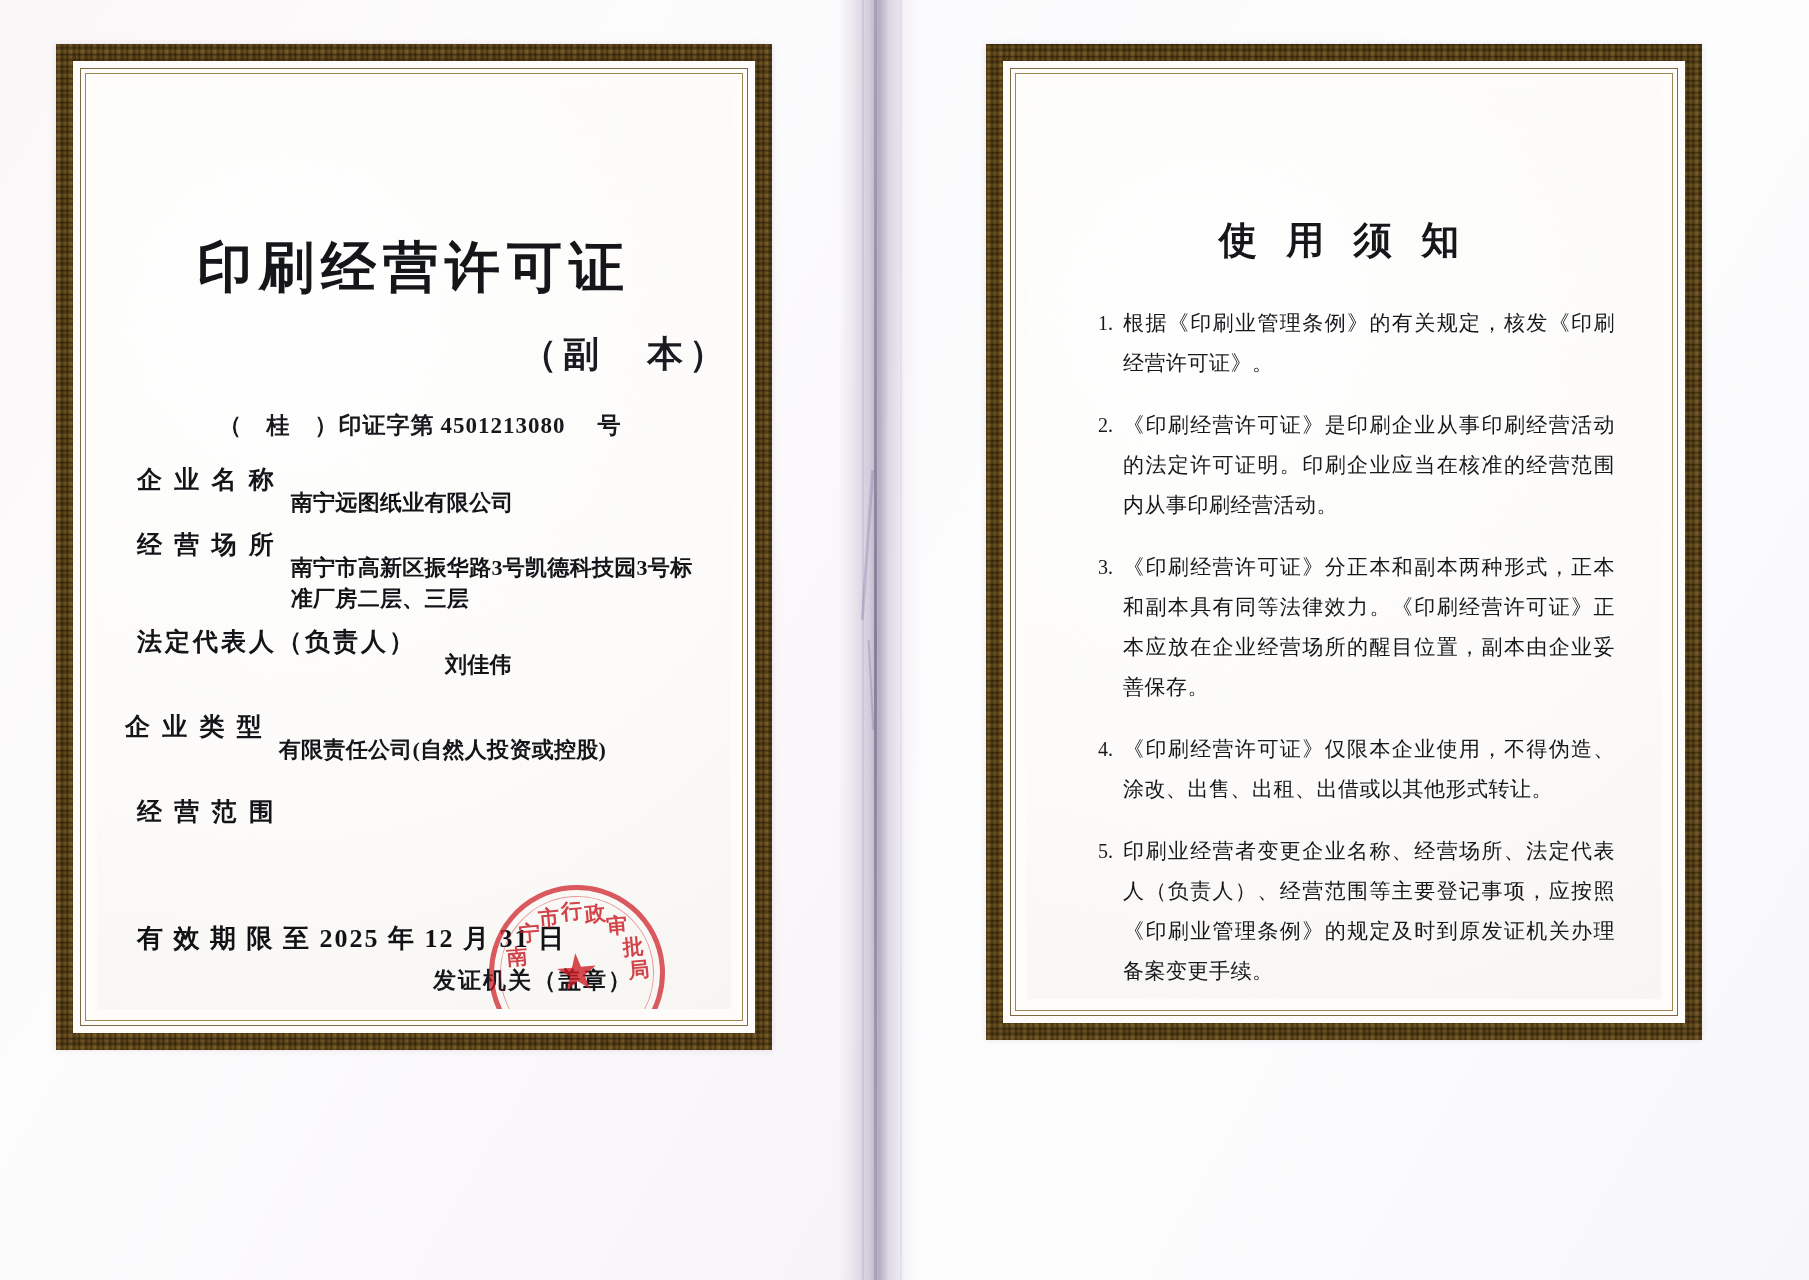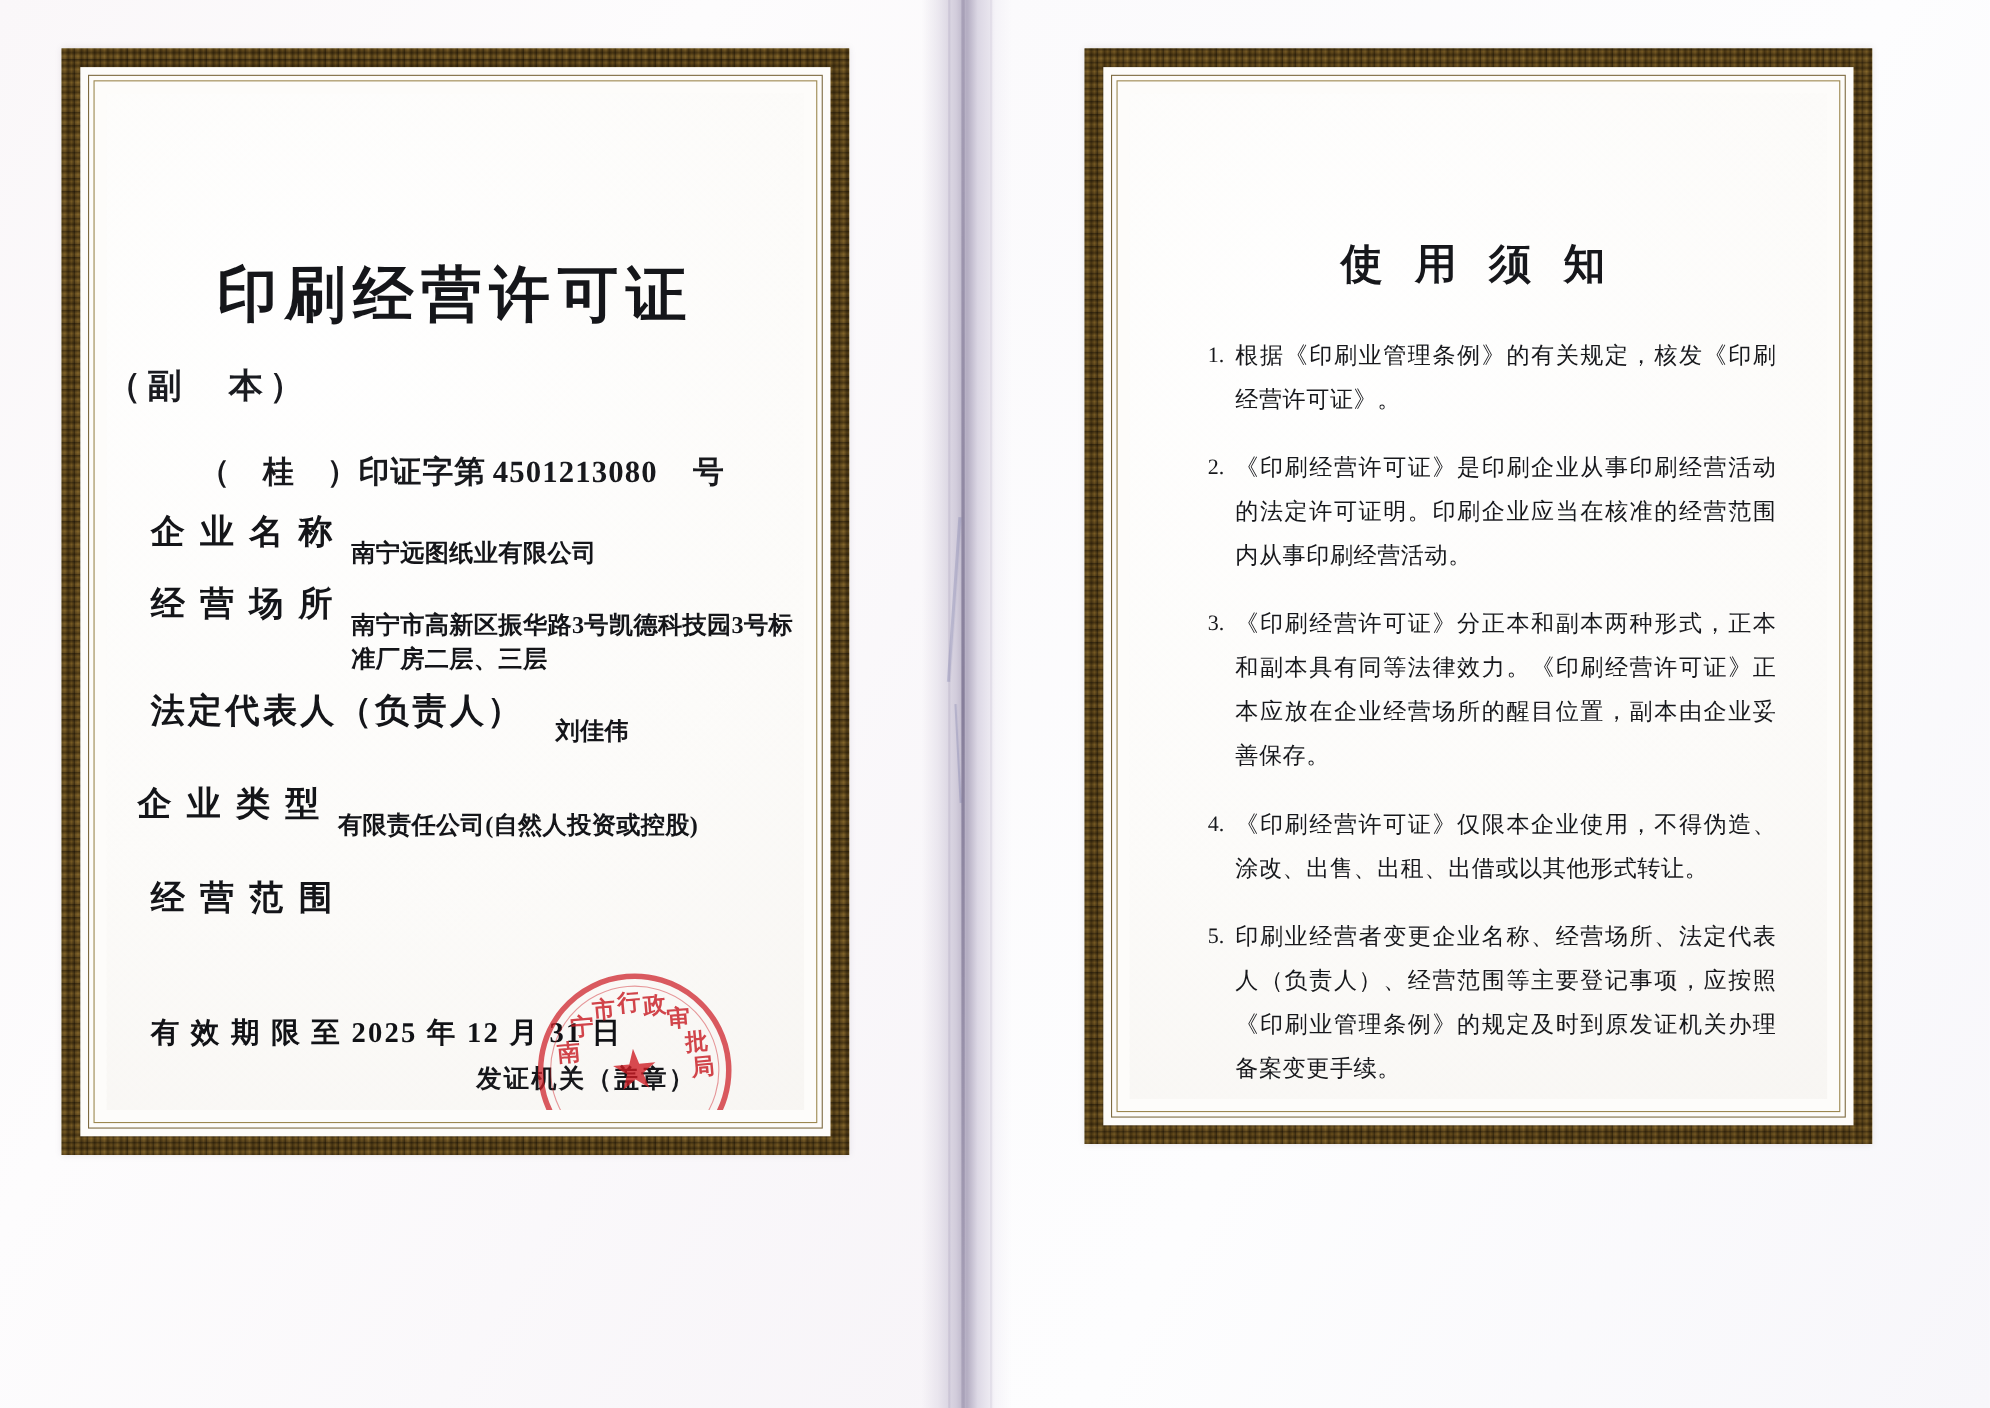--- a/index.html
+++ b/index.html
@@ -125,31 +125,31 @@
     text-align: center;
     font-size: 55px;
     font-weight: 700;
     letter-spacing: 7px;
     color: #15161a;
     font-family: "Liberation Serif", "DejaVu Serif", serif;
   }
   .cert-sub {
     position: absolute;
     left: 0; right: 0;
-    text-align: left;
-    font-size: 31px;
+    text-align: right;
+    font-size: 36px;
     font-weight: 700;
     letter-spacing: 6px;
     color: #1a1b20;
   }
   .cert-no-row {
     position: absolute;
     left: 12px; right: 0;
     text-align: center;
-    font-size: 28px;
+    font-size: 23px;
     color: #18191d;
     font-weight: 600;
     letter-spacing: 1px;
   }
   .cert-no-row .num {
     font-family: "Liberation Serif", "DejaVu Serif", serif;
     letter-spacing: 1px;
     padding: 0 6px;
   }
   .cert-no-row .hao { margin-left: 26px; font-weight: 700; }
@@ -158,21 +158,21 @@
     position: absolute;
     display: flex;
     align-items: flex-start;
     font-size: 24px;
     color: #141519;
   }
   .field .lab {
     font-weight: 700;
     white-space: nowrap;
     letter-spacing: 3px;
-    font-size: 31px;
+    font-size: 25px;
   }
   .field .val {
     font-weight: 600;
     font-size: 22px;
     margin-left: 14px;
     line-height: 1.42;
     letter-spacing: 0.3px;
     margin-top: 24px;
   }
   .field .val.wide { max-width: 410px; }

